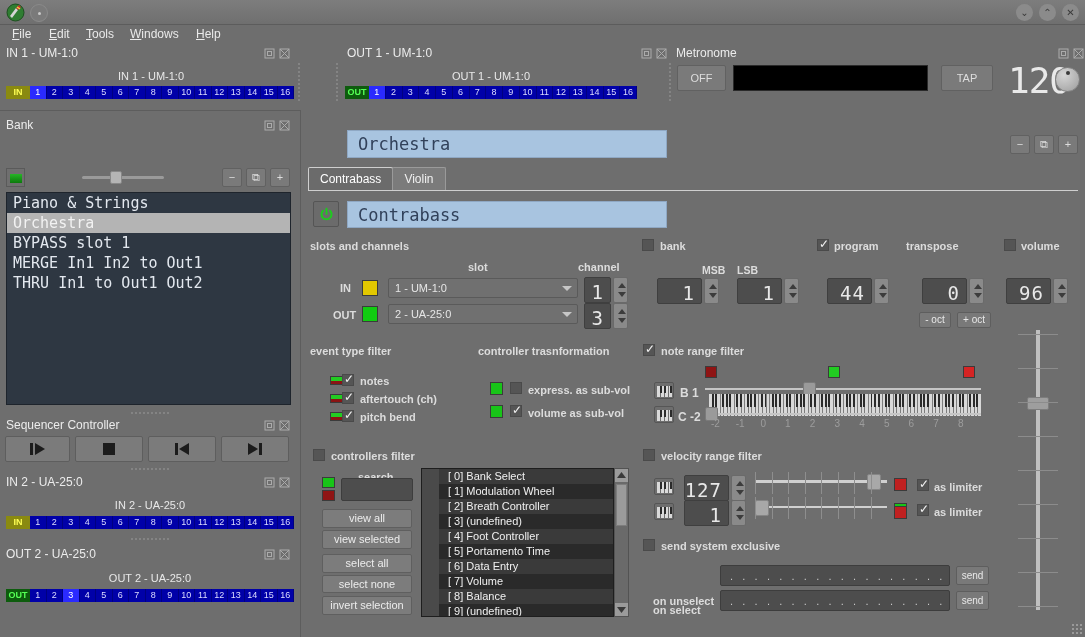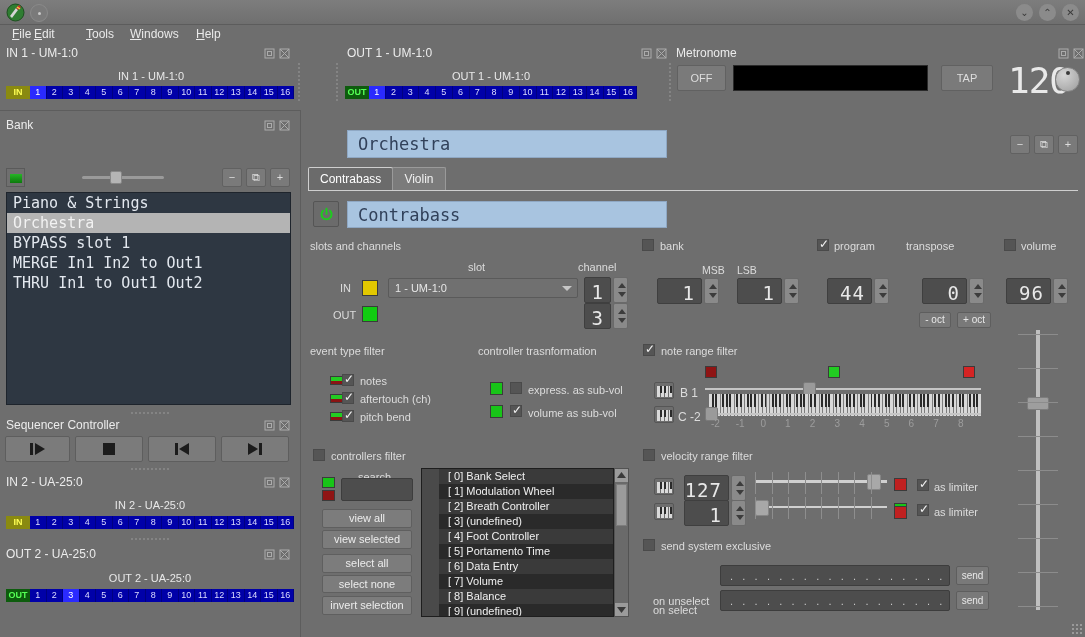--- a/index.html
+++ b/index.html
@@ -85,21 +85,21 @@
   .tab { background:#7b7b7b; border:1px solid #9a9a9a; border-bottom:none;
     padding:4px 11px 4px 11px; font-size:12px; color:#f0f0f0; border-radius:2px 2px 0 0;
     margin-right:-1px; }
   .tab.active { background:#6b6b6b; border-color:#cfcfcf; color:#ffffff; }
   .tabline { position:absolute; height:1px; background:#cfcfcf; }
 
   .powerbtn { position:absolute; width:26px; height:26px; background:#6b6b6b;
     border:1px solid #555; border-radius:2px; display:flex;
     align-items:center; justify-content:center; }
 
-  .lbl { position:absolute; font-size:11px; color:#dcdcdc; }
+  .lbl { position:absolute; font-size:11px; color:#dcdcdc;font-weight:bold; }
   .lbl.sm { font-size:10.5px; }
 
   .cbox { position:absolute; width:12px; height:12px; background:#555; border:1px solid #4a4a4a; }
   .cbox.checked:after { content:'✓'; position:absolute; left:1px; top:-3px;
     font-size:12px; color:#f2f2f2; }
   .sqled { position:absolute; width:11px; height:11px; border:1px solid #3b3b3b; }
 
   .combo { position:absolute; height:20px; background:#707070; border:1px solid #5a5a5a;
     border-radius:2px; font-size:11px; color:#e6e6e6; padding:3px 18px 0 6px; }
   .combo .arrow { position:absolute; right:5px; top:7px; width:0; height:0;
@@ -198,21 +198,21 @@
     <div class="tb-tool"></div>
     <div class="tb-btns">
       <div class="tb-btn">⌄</div>
       <div class="tb-btn">⌃</div>
       <div class="tb-btn">✕</div>
     </div>
   </div>
 
   <div class="menubar">
     <div class="menu-item" style="left:8px"><u>F</u>ile</div>
-    <div class="menu-item" style="left:30px"><u>E</u>dit</div>
+    <div class="menu-item" style="left:45px"><u>E</u>dit</div>
     <div class="menu-item" style="left:82px"><u>T</u>ools</div>
     <div class="menu-item" style="left:126px"><u>W</u>indows</div>
     <div class="menu-item" style="left:192px"><u>H</u>elp</div>
   </div>
 
   <div class="panel-title" style="left:6px; top:46px;">IN 1 - UM-1:0</div>
   <div class="dockbtns" style="left:264px; top:48px;">
     <div class="dockbtn">
         <svg viewBox="0 0 11 11">
           <rect x="1" y="1" width="9" height="9" fill="none" stroke="#ddd"></rect>
@@ -490,20 +490,23 @@
   <div class="numbox" style="left:584px; top:277px; width:27px;">
     <span class="val">1</span>
   </div>
   <div class="spin" style="left:613px; top:277px;">
       <span class="up"></span>
       <span class="dn"></span>
     </div>
 
   <div class="lbl" style="left:333px; top:309px;">OUT</div>
   <div class="sqled" style="left:362px; top:306px; width:16px; height:16px; background:#11cc11;"></div>
+  <div class="combo" style="left:388px; top:304px; width:190px;">
+    <span>2 - UA-25:0</span><span class="arrow"></span>
+  </div>
   <div class="numbox" style="left:584px; top:303px; width:27px;">
     <span class="val">3</span>
   </div>
   <div class="spin" style="left:613px; top:303px;">
       <span class="up"></span>
       <span class="dn"></span>
     </div>
 
   <div class="cbox" style="left:642px; top:239px;"></div>
   <div class="lbl" style="left:660px; top:240px;">bank</div>

